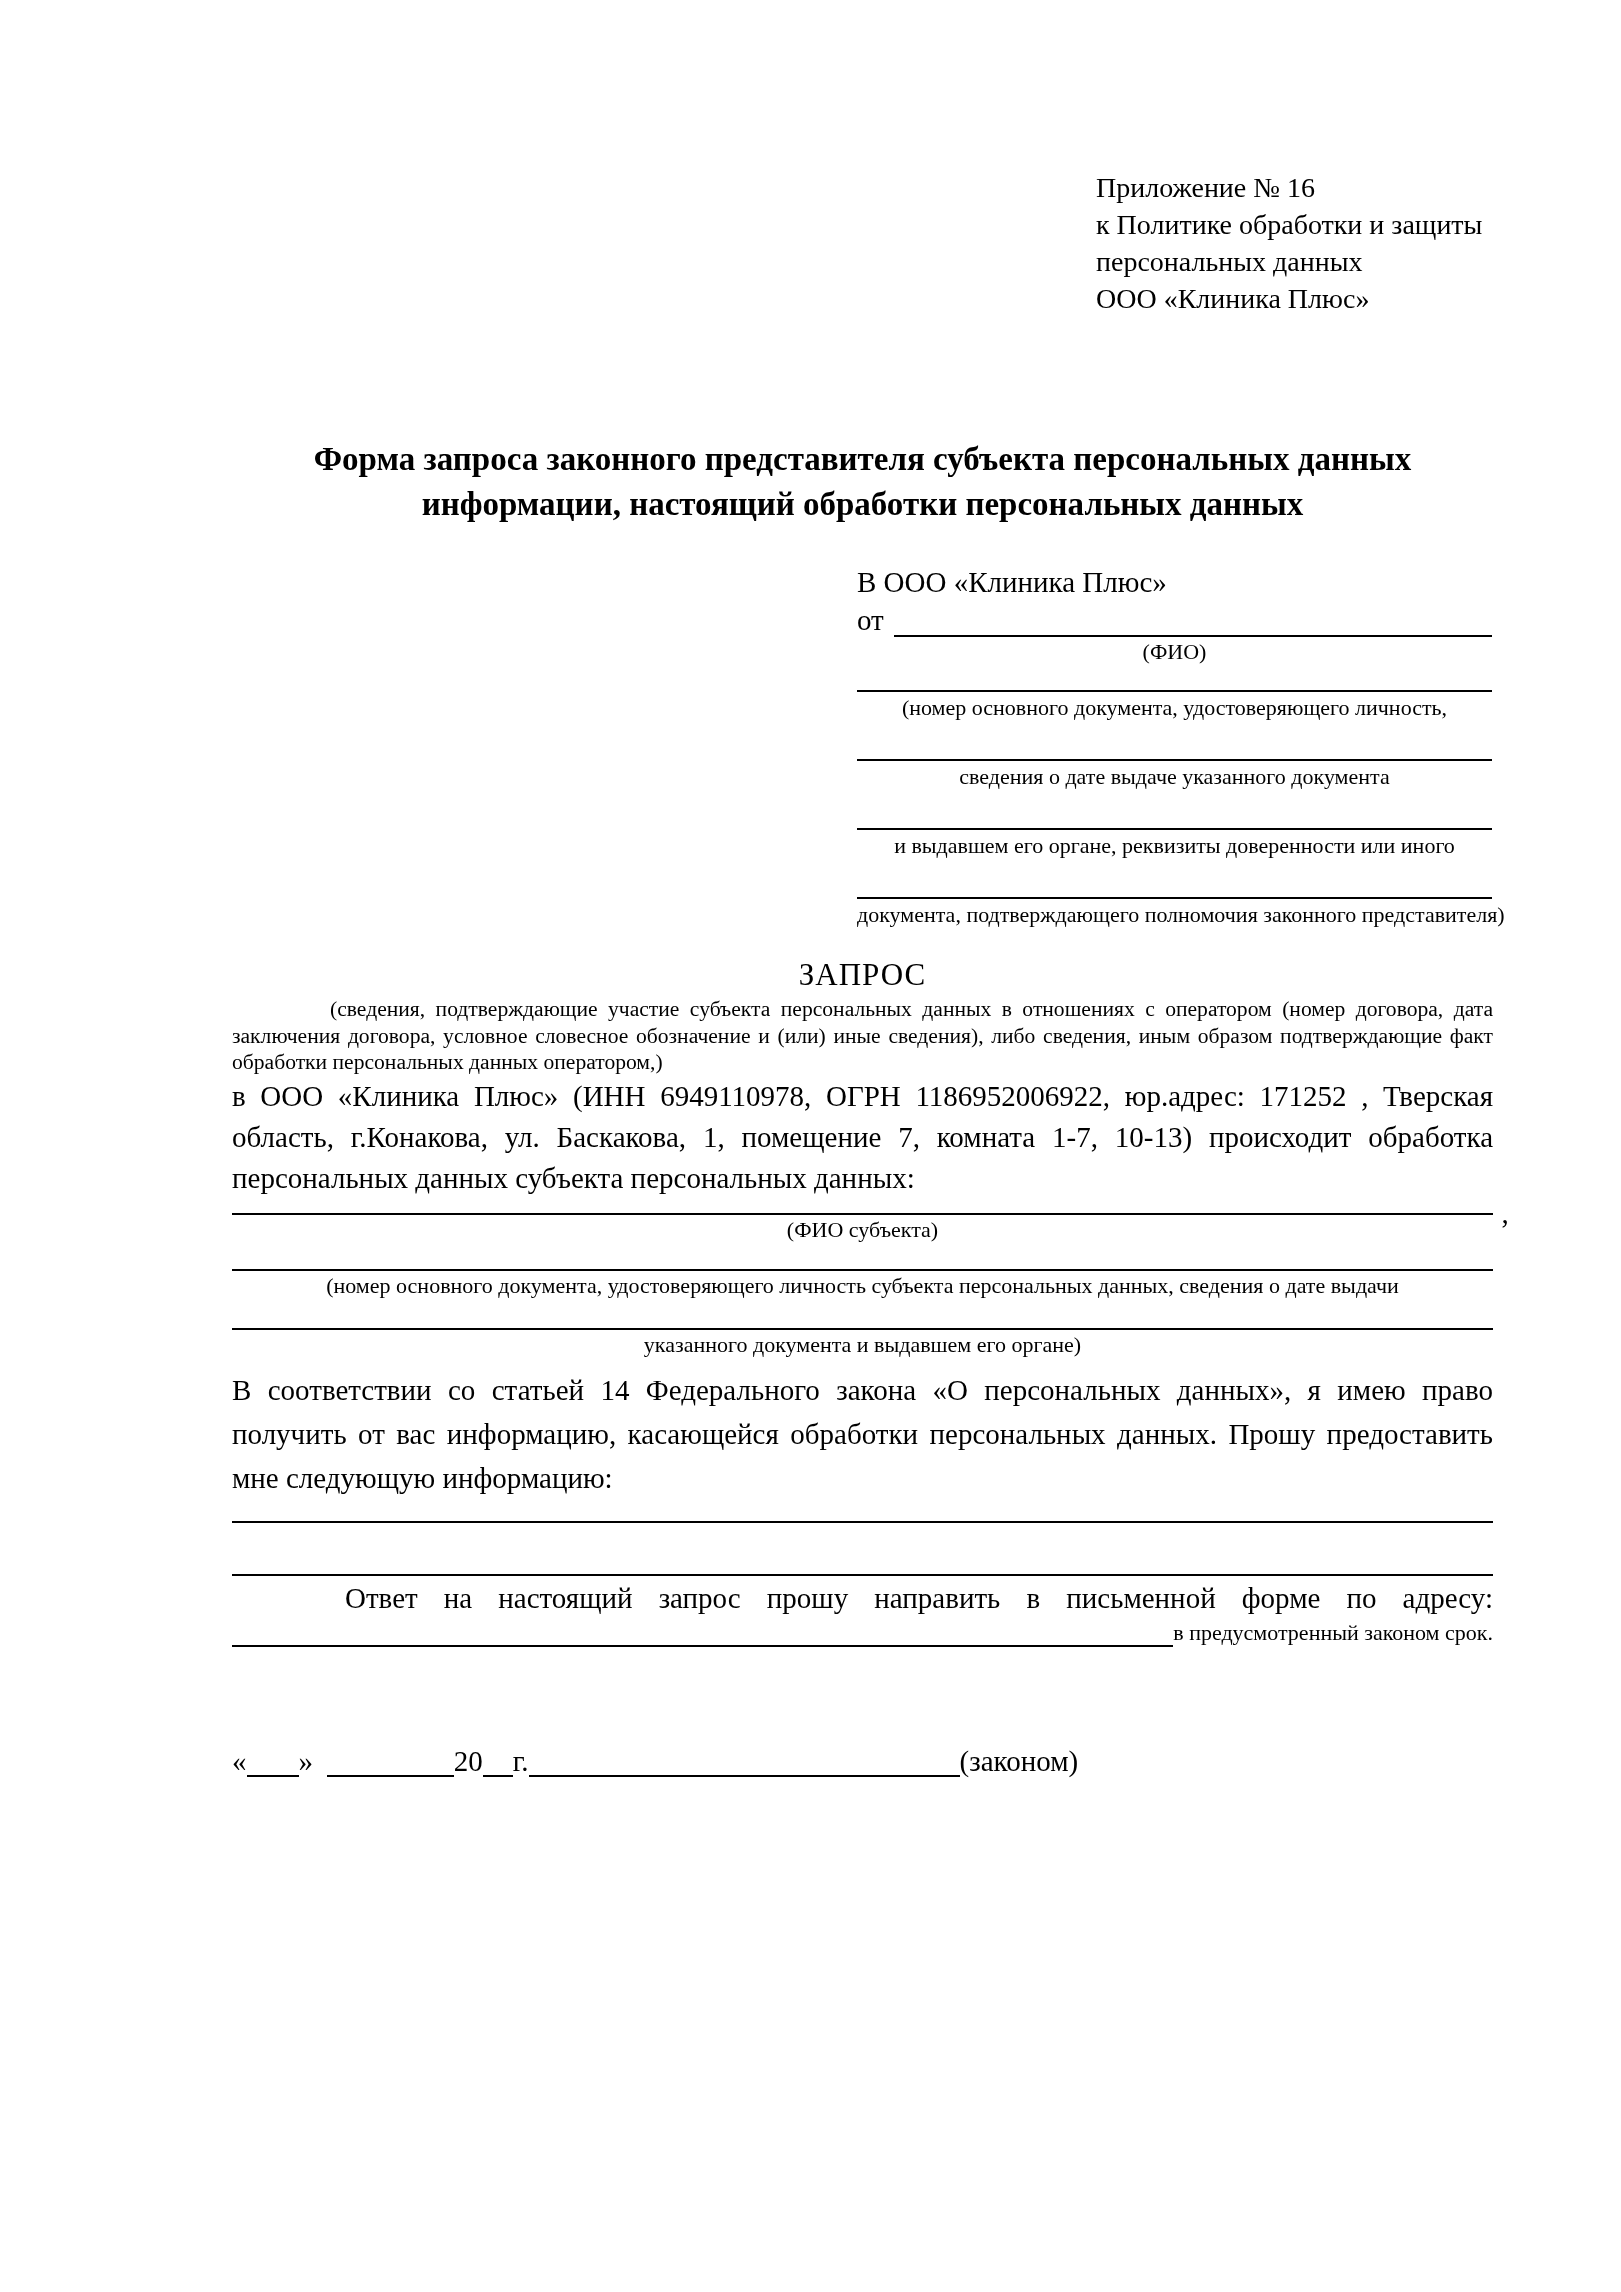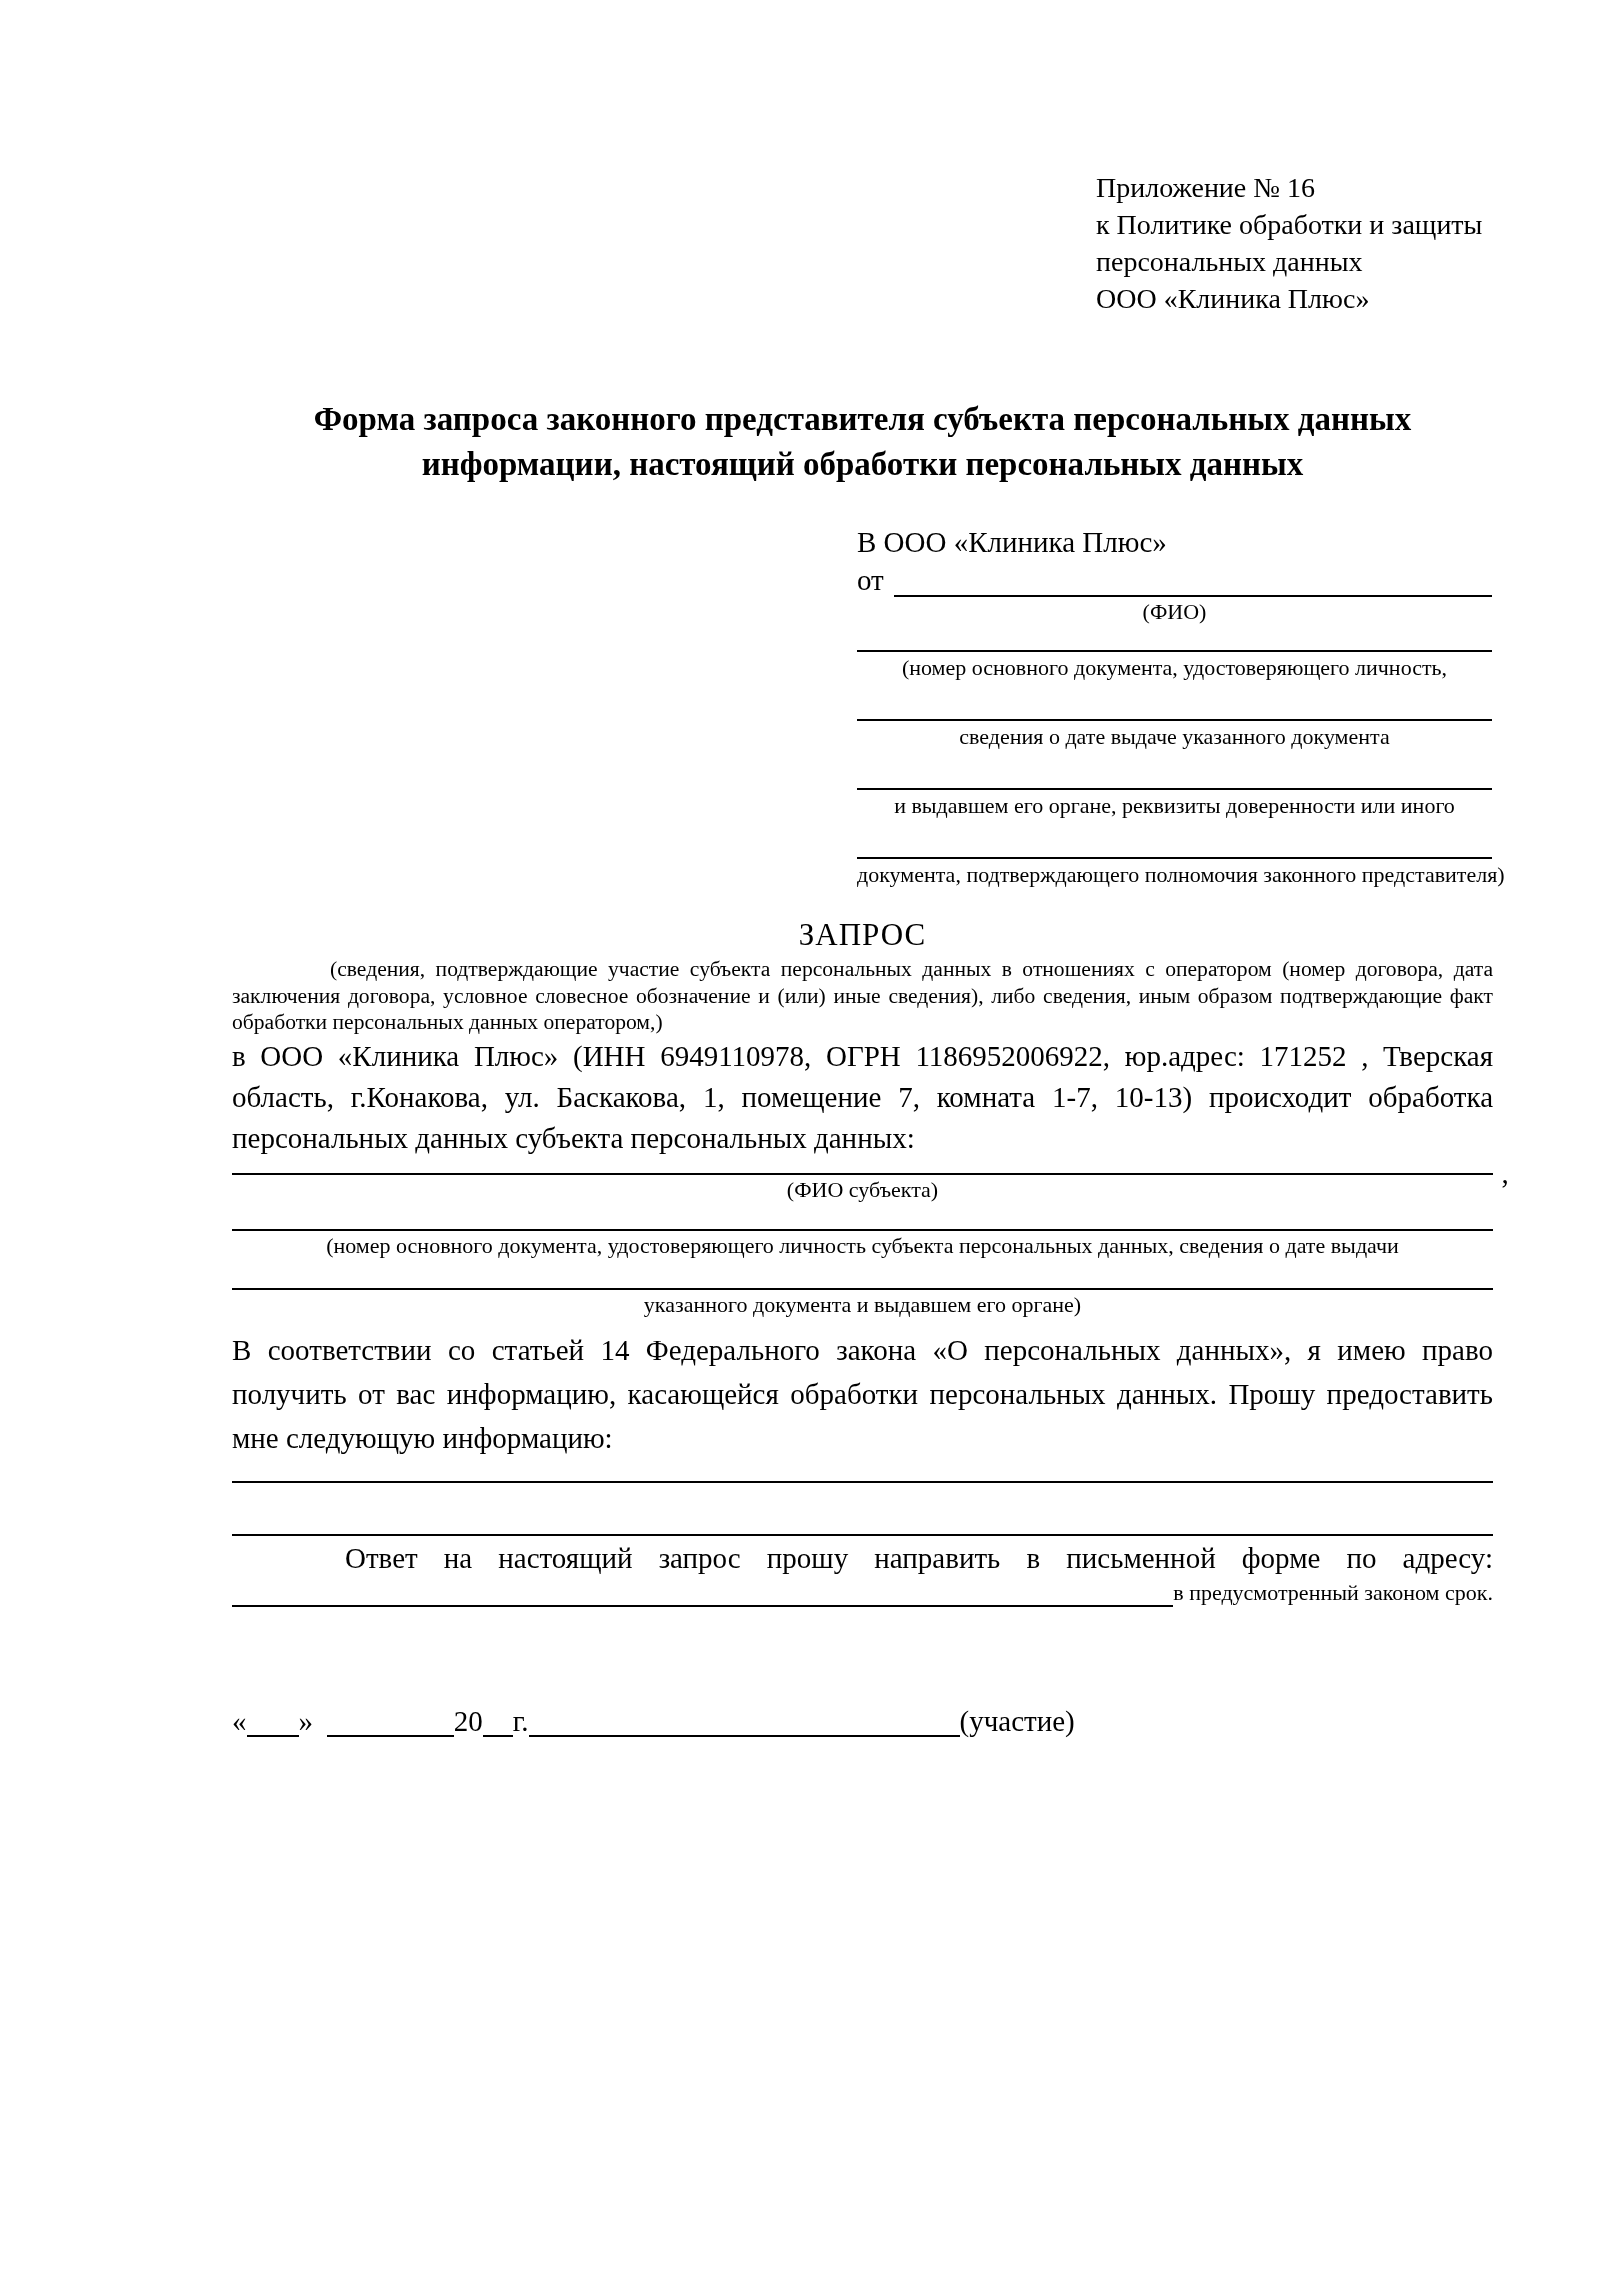--- a/index.html
+++ b/index.html
@@ -9,21 +9,21 @@
     background: #ffffff;
     color: #000;
     font-family: "Liberation Serif", "DejaVu Serif", serif;
     box-sizing: border-box;
     padding: 169px 128px 4px 232px;
     overflow: hidden;
   }
   
   .appendix { margin-left: 864px; font-size: 28px; line-height: 37px; white-space: nowrap; }
   
-  .title { margin-top: 80px; text-align: center; font-weight: bold; font-size: 33px; line-height: 45px; }
+  .title { margin-top: 120px; text-align: center; font-weight: bold; font-size: 33px; line-height: 45px; }
   
   .addressee { margin-top: 39px; margin-left: 625px; width: 635px; font-size: 29px; }
   .addr-to { height: 38px; }
   .row { display: flex; }
   .from-row { height: 35px; }
   .fill { flex: 1; border-bottom: 2.9px solid #000; margin-bottom: 2px; }
   .from-label { margin-right: 9.8px; }
   .caption { font-size: 22px; text-align: center; white-space: nowrap; }
   .fio-cap { height: 27.4px; line-height: 25.5px; }
   .blank { border-bottom: 2.9px solid #000; }
@@ -119,18 +119,18 @@
   <div class="row reply-row2">
     <div class="fill"></div>
     <span class="reply-tail">в предусмотренный законом срок.</span>
   </div>
 
   <div class="footer-row">
     <div class="nowrap">
       <span>«</span><span class="u u-day"></span><span>»</span><span class="u u-month"></span><span>20</span><span class="u u-year"></span><span>г.</span>
     </div>
     <div class="nowrap">
-      <span class="u u-sign"></span><span>(участие)</span>
+      <span class="u u-sign"></span><span>(законом)</span>
     </div>
   </div>
 
 </div>
 
 
 </body></html>

